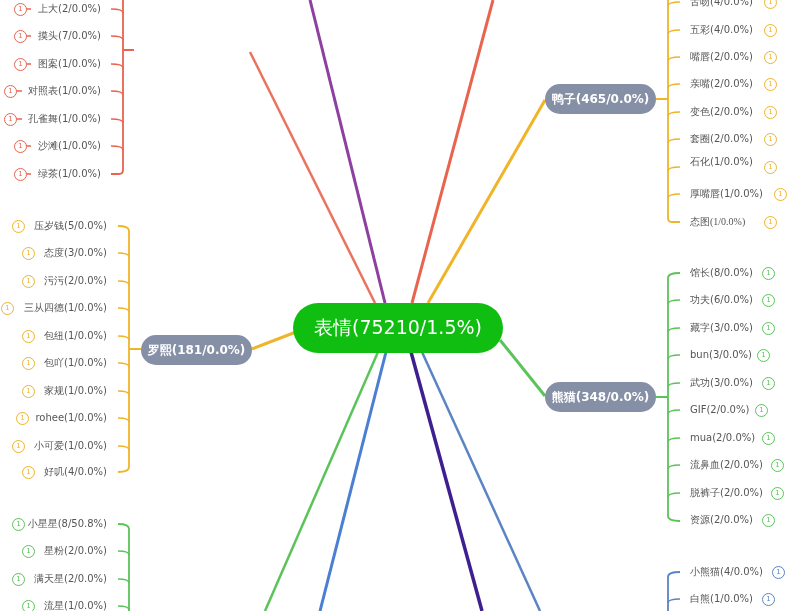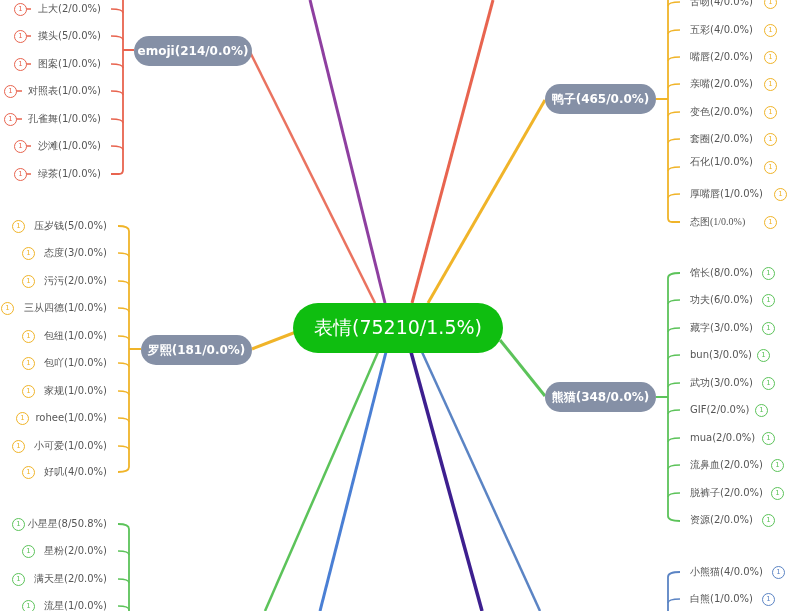--- a/index.html
+++ b/index.html
@@ -116,27 +116,26 @@
           <line x1="16" y1="91" x2="22" y2="91"></line>
         <line x1="16" y1="119" x2="22" y2="119"></line>
           <line x1="26" y1="146" x2="31" y2="146"></line>
         <line x1="26" y1="174" x2="31" y2="174"></line>
       </g>
     </g>
   </svg>
 
   <div class="root">表情(75210/1.5%)</div>
 
-  <div class="branch" style="left:134px;top:36px;width:118px;">emoji(214/0.0%)</div>
   <div class="branch" style="left:545px;top:84px;width:111px;">鸭子(465/0.0%)</div>
   <div class="branch" style="left:141px;top:335px;width:111px;">罗熙(181/0.0%)</div>
   <div class="branch" style="left:545px;top:382px;width:111px;">熊猫(348/0.0%)</div>
 
   <div class="leaf" style="right:699px;top:3px;">上大(2/0.0%)</div>
-  <div class="leaf" style="right:699px;top:30px;">摸头(5/0.0%)</div>
+  <div class="leaf" style="right:699px;top:30px;">摸头(7/0.0%)</div>
   <div class="leaf" style="right:699px;top:58px;">图案(1/0.0%)</div>
   <div class="leaf" style="right:699px;top:85px;">对照表(1/0.0%)</div>
   <div class="leaf" style="right:699px;top:113px;">孔雀舞(1/0.0%)</div>
   <div class="leaf" style="right:699px;top:140px;">沙滩(1/0.0%)</div>
   <div class="leaf" style="right:699px;top:168px;">绿茶(1/0.0%)</div>
 
   <div class="badge" style="left:14px;top:3px;color:#e8644f;border-color:#e8644f;">1</div>
   <div class="badge" style="left:14px;top:30px;color:#e8644f;border-color:#e8644f;">1</div>
   <div class="badge" style="left:14px;top:58px;color:#e8644f;border-color:#e8644f;">1</div>
   <div class="badge" style="left:4px;top:85px;color:#e8644f;border-color:#e8644f;">1</div>

